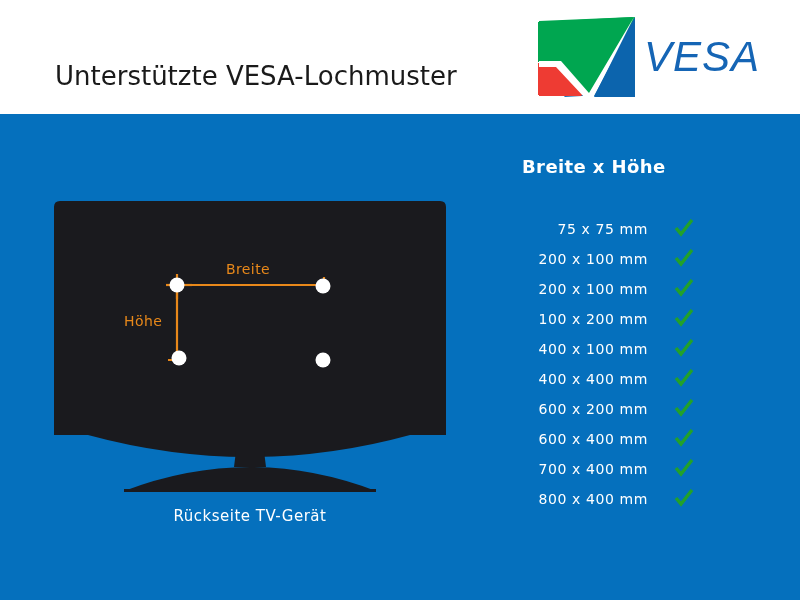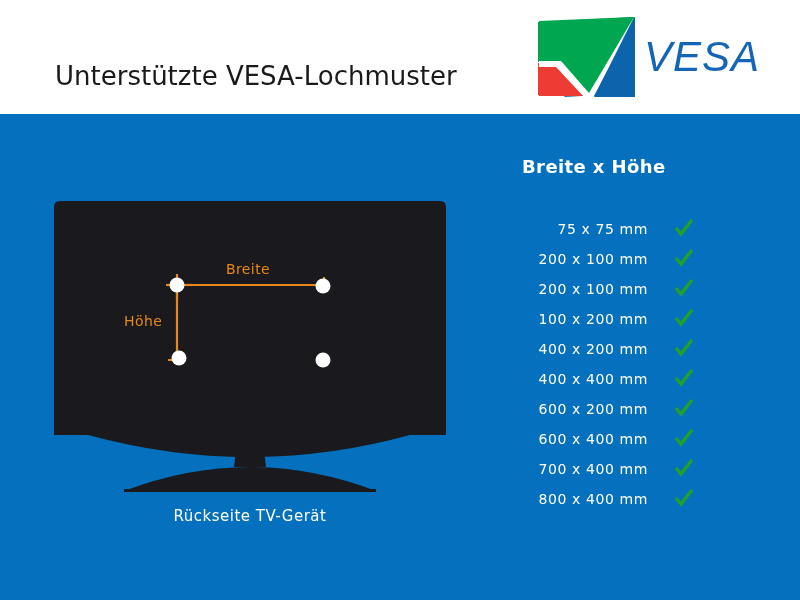--- a/index.html
+++ b/index.html
@@ -245,21 +245,21 @@
         <div class="vesa-row-label">100 x 200 mm</div>
         <div class="vesa-row-check">
           <svg class="check-svg" width="20" height="18" viewBox="0 0 20 18">
               <polyline points="2,9 7,15 18,1" fill="none" stroke="#22a12a" stroke-width="3.4" stroke-linecap="butt"></polyline>
             </svg>
         </div>
       </div>
 
 
       <div class="vesa-row">
-        <div class="vesa-row-label">400 x 200 mm</div>
+        <div class="vesa-row-label">400 x 100 mm</div>
         <div class="vesa-row-check">
           <svg class="check-svg" width="20" height="18" viewBox="0 0 20 18">
               <polyline points="2,9 7,15 18,1" fill="none" stroke="#22a12a" stroke-width="3.4" stroke-linecap="butt"></polyline>
             </svg>
         </div>
       </div>
 
       <div class="vesa-row">
         <div class="vesa-row-label">400 x 400 mm</div>
         <div class="vesa-row-check">

